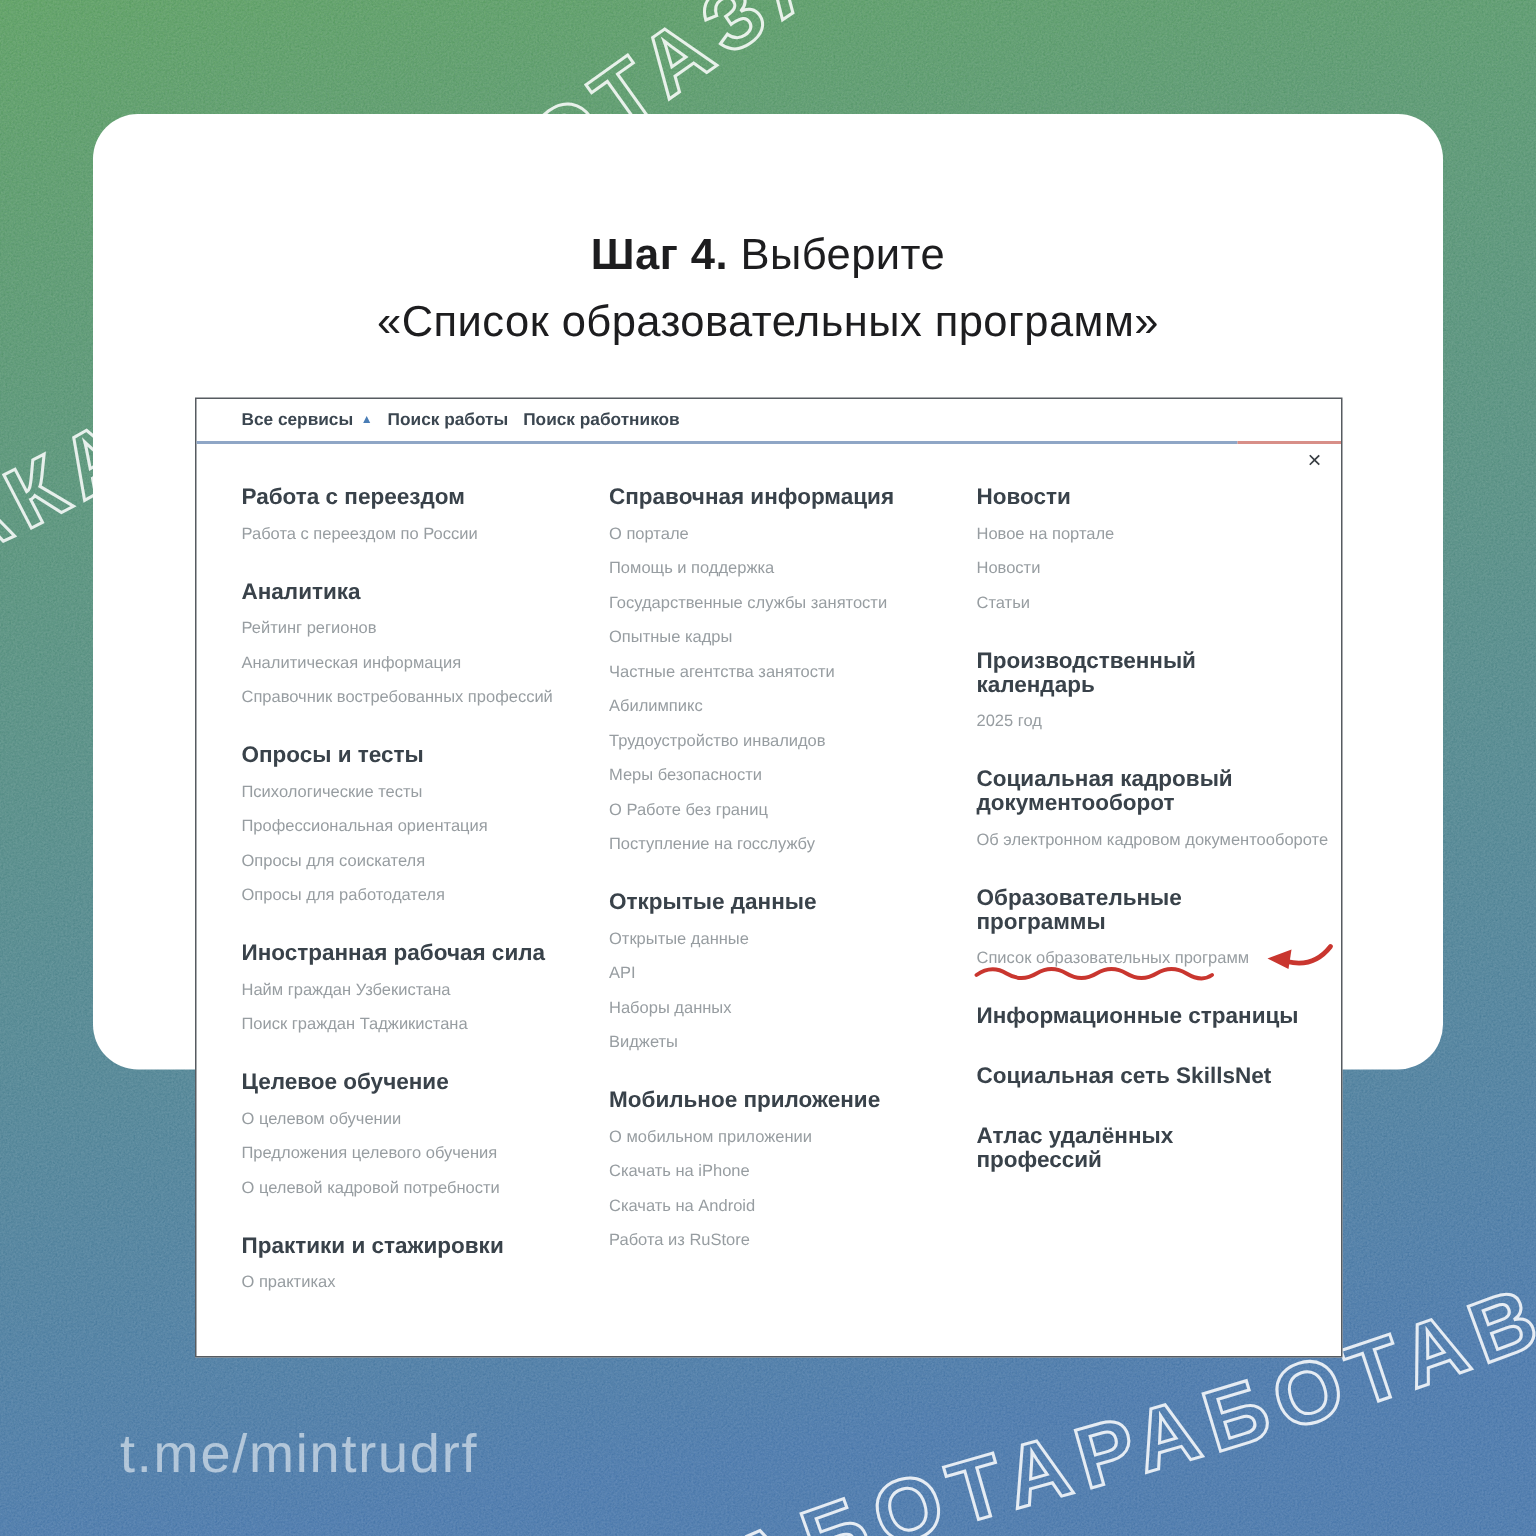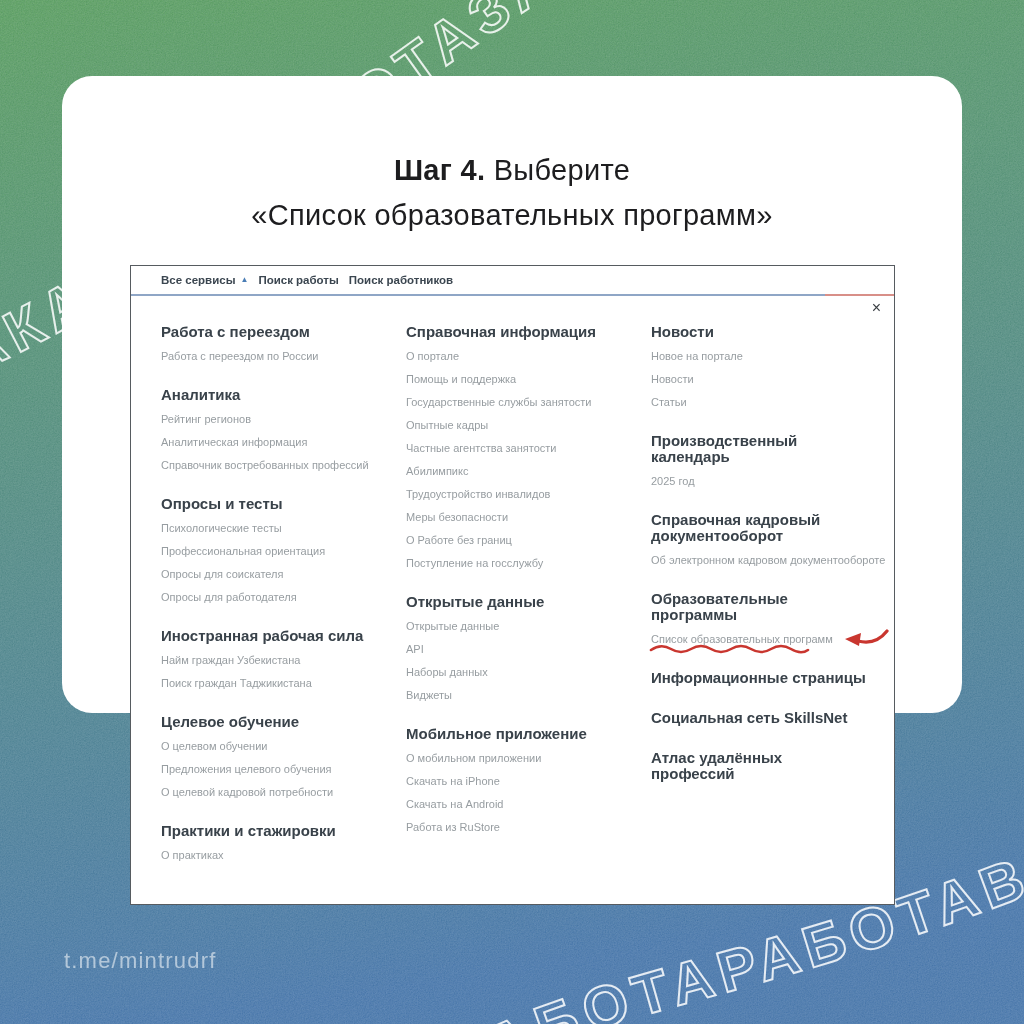--- a/index.html
+++ b/index.html
@@ -49,22 +49,22 @@
     padding: 6px 0 5px; line-height: 16px;
   }
   .menu-link {
     font-size: 11px; color: #979da1; padding: 5px 0; line-height: 13px;
     white-space: nowrap; cursor: pointer;
   }
   .menu-link.hl { position: relative; width: fit-content; }
   .squiggle { position: absolute; left: -2px; top: 15px; pointer-events: none; }
   .red-arrow { position: absolute; left: calc(100% + 10px); top: 1px; pointer-events: none; }
   .footer-link {
-    position: absolute; left: 64px; top: 948px;
-    font-size: 22px; color: rgba(255,255,255,0.55); letter-spacing: 1.2px;
+    position: absolute; left: 80px; top: 948px;
+    font-size: 36px; color: rgba(255,255,255,0.55); letter-spacing: 1.2px;
   }
 </style>
 </head>
 <body>
 
 <svg class="bg-svg" viewBox="0 0 1024 1024" xmlns="http://www.w3.org/2000/svg">
   <defs>
     <linearGradient id="bggrad" x1="0" y1="0" x2="0.15" y2="1">
       <stop id="gstop1" offset="0" stop-color="#57a250"></stop>
       <stop id="gstop2" offset="0.48" stop-color="#4e8c7b"></stop>
@@ -185,21 +185,21 @@
             <div class="menu-heading">Новости</div>
             <div class="menu-link">Новое на портале</div>
             <div class="menu-link">Новости</div>
             <div class="menu-link">Статьи</div>
           </div>
           <div class="menu-group">
             <div class="menu-heading">Производственный календарь</div>
             <div class="menu-link">2025 год</div>
           </div>
           <div class="menu-group">
-            <div class="menu-heading">Справочная кадровый документооборот</div>
+            <div class="menu-heading">Социальная кадровый документооборот</div>
             <div class="menu-link">Об электронном кадровом документообороте</div>
           </div>
           <div class="menu-group">
             <div class="menu-heading">Образовательные программы</div>
             <div class="menu-link hl" style="color: rgb(151, 157, 161);">Список образовательных программ<svg class="squiggle" width="162" height="12" viewBox="0 0 162 12" style="color: rgb(201, 54, 47);">
                 <path d="M2 7 Q 12 0 22 6 T 42 6 T 62 6 T 82 6 T 102 6 T 122 6 T 142 6 T 159 7" fill="none" stroke="currentColor" stroke-width="2.6" stroke-linecap="round"></path>
               </svg><svg class="red-arrow" width="46" height="20" viewBox="0 0 46 20" style="color: rgb(201, 54, 47);">
                 <path d="M44 2 C 37 11 27 15 15 12" fill="none" stroke="currentColor" stroke-width="3.2" stroke-linecap="round"></path>
                 <polygon points="2,10 18,4 16,17" fill="currentColor"></polygon>
               </svg></div>

